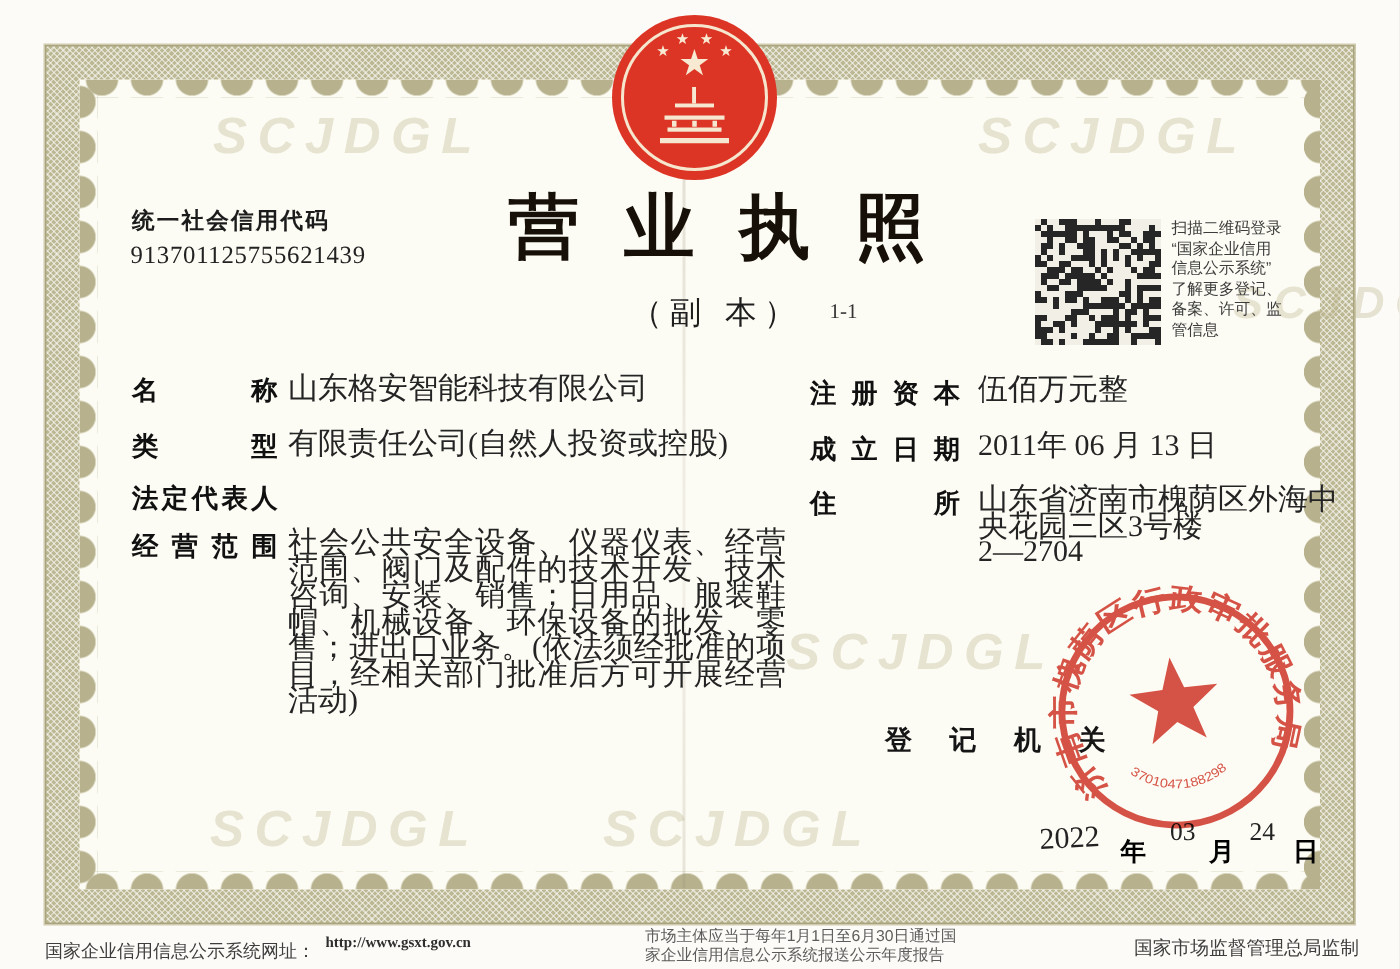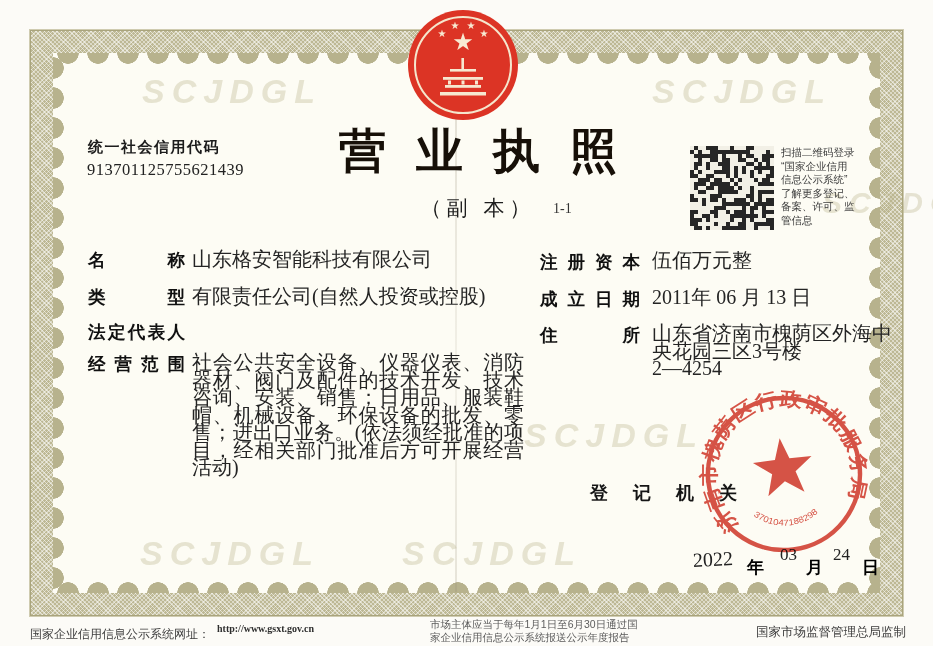--- a/index.html
+++ b/index.html
@@ -379,31 +379,31 @@
 
   <div class="row-label" style="left:88px; top:248px;">名称</div>
   <div class="row-value" style="left:192px; top:251px; width:300px;">山东格安智能科技有限公司</div>
 
   <div class="row-label" style="left:88px; top:285px;">类型</div>
   <div class="row-value" style="left:192px; top:288px; width:310px;">有限责任公司(自然人投资或控股)</div>
 
   <div class="row-label" style="left:88px; top:320px;">法定代表人</div>
 
   <div class="row-label" style="left:88px; top:352px;">经营范围</div>
-  <div class="row-value" style="left:192px; top:354px; width:332px; text-align:justify;">社会公共安全设备、仪器仪表、消防器材、阀门及配件的技术开发、技术咨询、安装、销售；日用品、服装鞋帽、机械设备、环保设备的批发、零售；进出口业务。(依法须经批准的项目，经相关部门批准后方可开展经营活动)</div>
+  <div class="row-value" style="left:192px; top:354px; width:332px; text-align:justify;">社会公共安全设备、仪器仪表、经营范围、阀门及配件的技术开发、技术咨询、安装、销售；日用品、服装鞋帽、机械设备、环保设备的批发、零售；进出口业务。(依法须经批准的项目，经相关部门批准后方可开展经营活动)</div>
 
   <div class="row-label" style="left:540px; top:250px; width:100px;">注册资本</div>
   <div class="row-value" style="left:652px; top:252px; width:240px;">伍佰万元整</div>
 
   <div class="row-label" style="left:540px; top:287px; width:100px;">成立日期</div>
   <div class="row-value" style="left:652px; top:289px; width:250px;">2011年  06  月 13  日</div>
 
   <div class="row-label" style="left:540px; top:323px; width:100px;">住所</div>
   <div class="row-value" style="left:652px; top:325px; width:245px;">山东省济南市槐荫区外海中央花园三区3号楼
-2—4254</div>
+2—2704</div>
 
   <div class="authority">登 记 机 关</div>
 
   <span class="d-num" style="left:693px; top:548px; transform:rotate(-3deg);">2022</span>
   <span class="d-unit" style="left:747px; top:556px;">年</span>
   <span class="d-num" style="left:780px; top:545px; font-size:17px;">03</span>
   <span class="d-unit" style="left:806px; top:556px;">月</span>
   <span class="d-num" style="left:833px; top:545px; font-size:17px;">24</span>
   <span class="d-unit" style="left:862px; top:556px;">日</span>
 

